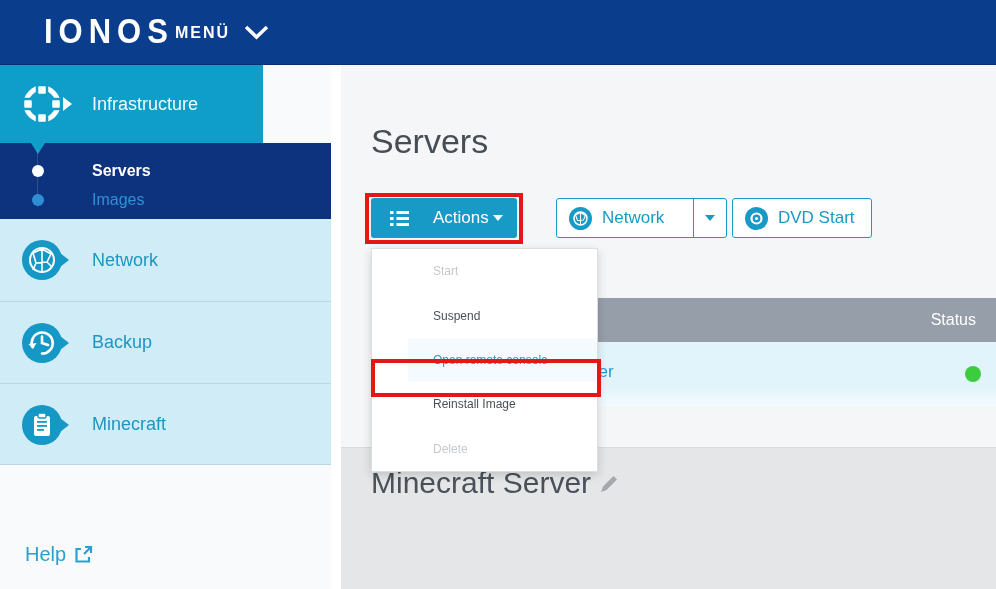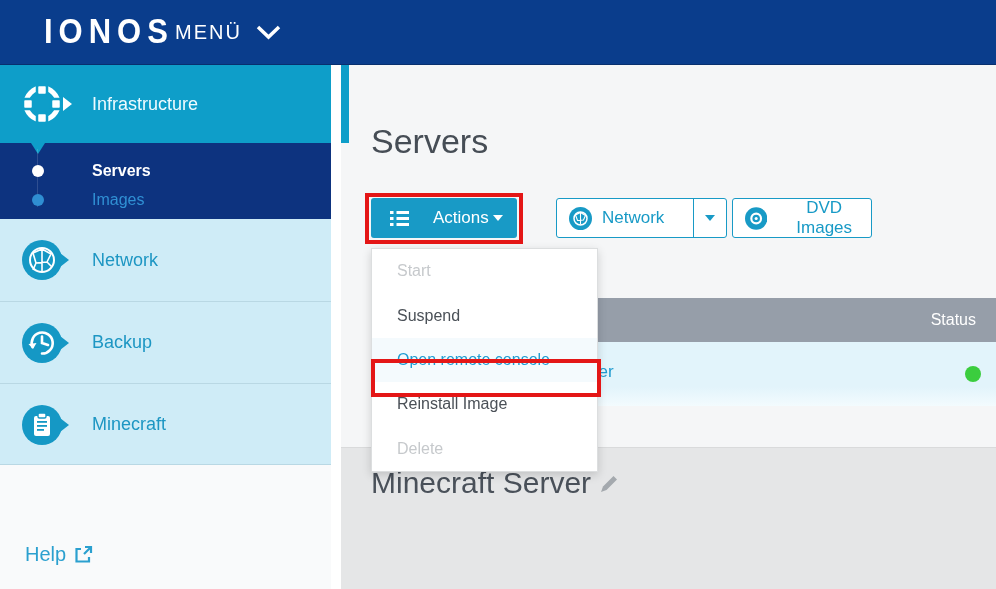--- a/index.html
+++ b/index.html
@@ -4,27 +4,27 @@
 <style>
   html,body{margin:0;padding:0;background:#dfe1e3;}
   *{box-sizing:border-box;font-family:"Liberation Sans",sans-serif;}
   #app{position:relative;width:996px;height:589px;overflow:hidden;background:#f5f6f7;}
 
   
   .topbar{position:absolute;left:0;top:0;width:996px;height:65px;background:#0a3d8c;border-bottom:1px solid #082f6e;}
   .logo{position:absolute;left:44px;top:12px;color:#fff;font-size:31px;font-weight:700;
         letter-spacing:6px;transform:scaleY(1.12);transform-origin:top left;cursor:pointer;}
   .menu-toggle{position:absolute;left:175px;top:0;height:65px;display:flex;align-items:center;gap:14px;cursor:pointer;}
-  .menu-toggle .menu-label{color:#fff;font-size:20px;font-weight:400;letter-spacing:2px;}
+  .menu-toggle .menu-label{color:#fff;font-size:16px;font-weight:700;letter-spacing:2px;}
 
   
   .sidebar{position:absolute;left:0;top:65px;width:331px;height:524px;background:#f9fafb;}
   .gutter{position:absolute;left:331px;top:65px;width:10px;height:524px;background:#ffffff;}
 
-  .side-infra{position:absolute;left:0;top:0;width:349px;height:78px;background:#0e9ec9;cursor:pointer;}
+  .side-infra{position:absolute;left:0;top:0;width:263px;height:78px;background:#0e9ec9;cursor:pointer;}
   .side-infra .label{position:absolute;left:92px;top:0;height:78px;display:flex;align-items:center;
                      color:#eefbff;font-size:18px;}
   .icon-wrap{position:absolute;}
   .tail{position:absolute;width:0;height:0;border-top:7px solid transparent;border-bottom:7px solid transparent;}
   .tail.white{border-left:9px solid #fff;}
   .tail.cyan{border-left:9px solid #1598c5;}
 
   .side-sub{position:absolute;left:0;top:78px;width:331px;height:76px;background:#0d337f;}
   .side-sub .caret{position:absolute;left:31px;top:0;width:0;height:0;
                    border-left:7px solid transparent;border-right:7px solid transparent;border-top:11px solid #0e9ec9;}
@@ -72,21 +72,21 @@
   .thead{height:44px;background:#969ea9;display:flex;align-items:center;justify-content:flex-end;}
   .thead .status-h{color:#fff;font-size:16px;padding-right:20px;}
   .trow{position:relative;height:64px;background:linear-gradient(#e2f4fb 0%,#e2f4fb 70%,#f3fbfe 100%);cursor:pointer;}
   .server-link{position:absolute;left:118px;top:20px;color:#209bd0;font-size:17px;text-decoration:none;}
   .status-dot{position:absolute;right:15px;top:24px;width:16px;height:16px;border-radius:50%;background:#3bcd3e;}
 
   
   .dropdown{position:absolute;left:30px;top:248px;width:227px;height:224px;background:#fff;
             border:1px solid #dcdedf;box-shadow:0 3px 9px rgba(0,0,0,0.16);z-index:5;
             display:flex;flex-direction:column;}
-  .mi{flex:1;display:flex;align-items:center;padding-left:25px;font-size:16px;color:#4a5057;cursor:pointer;}
+  .mi{flex:1;display:flex;align-items:center;padding-left:25px;font-size:12px;color:#4a5057;cursor:pointer;margin-left:36px;}
   .mi.disabled{color:#c6c9cc;cursor:default;}
   .mi.highlight{color:#1e9cd2;background:#f4fafd;}
 
   
   .bottom-section{position:absolute;left:0;top:447px;width:655px;height:142px;background:#e5e6e7;border-top:1px solid #d9dadb;}
   .detail-title{position:absolute;left:30px;top:18px;margin:0;color:#4a515a;font-size:30px;font-weight:400;display:flex;align-items:center;gap:10px;}
 
   
   .anno{position:absolute;border:4px solid #e41616;z-index:10;pointer-events:none;}
   .anno1{left:24px;top:193px;width:158px;height:51px;}
@@ -224,21 +224,21 @@
           <span class="caret-down"></span>
         </button>
       </div>
 
       <button class="btn btn-outline">
         <svg class="circle-icon" width="23" height="23" viewBox="0 0 23 23">
           <circle cx="11.5" cy="11.5" r="11.5" fill="#189ac6"></circle>
           <circle cx="11.5" cy="11.5" r="5" fill="none" stroke="#ffffff" stroke-width="2.2"></circle>
           <circle cx="11.5" cy="11.5" r="1.6" fill="#ffffff"></circle>
         </svg>
-        <span class="btn-label">DVD Images</span>
+        <span class="btn-label">DVD Start</span>
       </button>
     </div>
 
     <div class="table">
       <div class="thead">
         <span class="status-h">Status</span>
       </div>
       <div class="trow">
         <a class="server-link">Minecraft Server</a>
         <span class="status-dot"></span>

